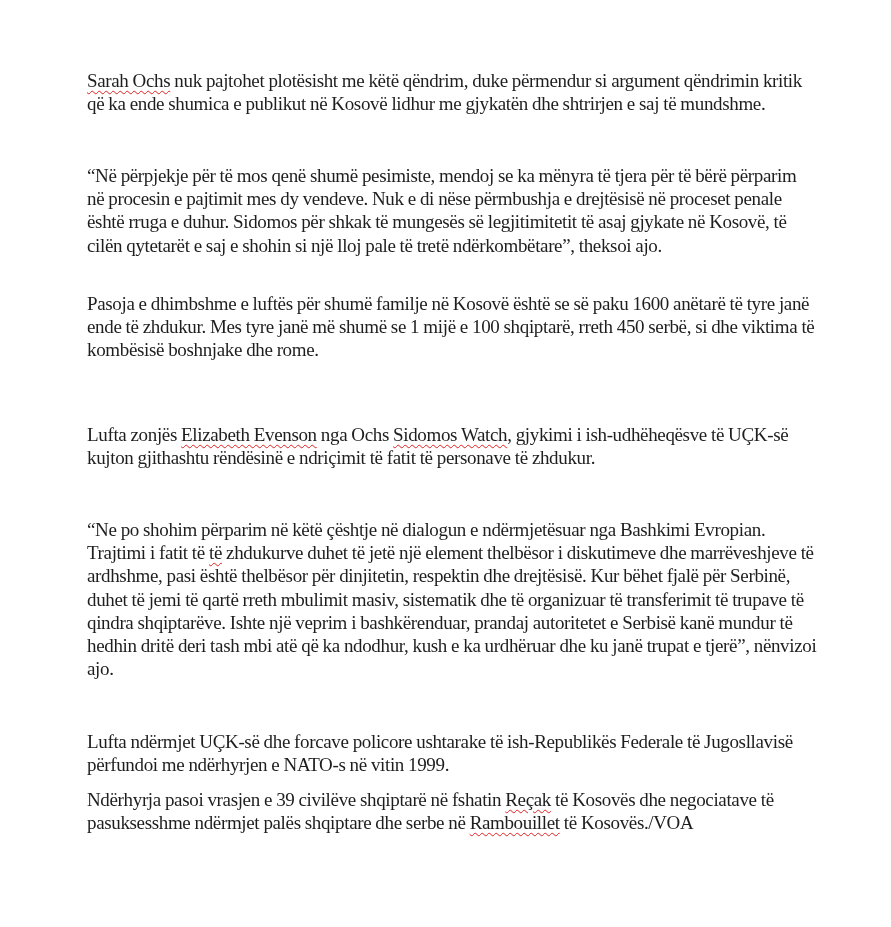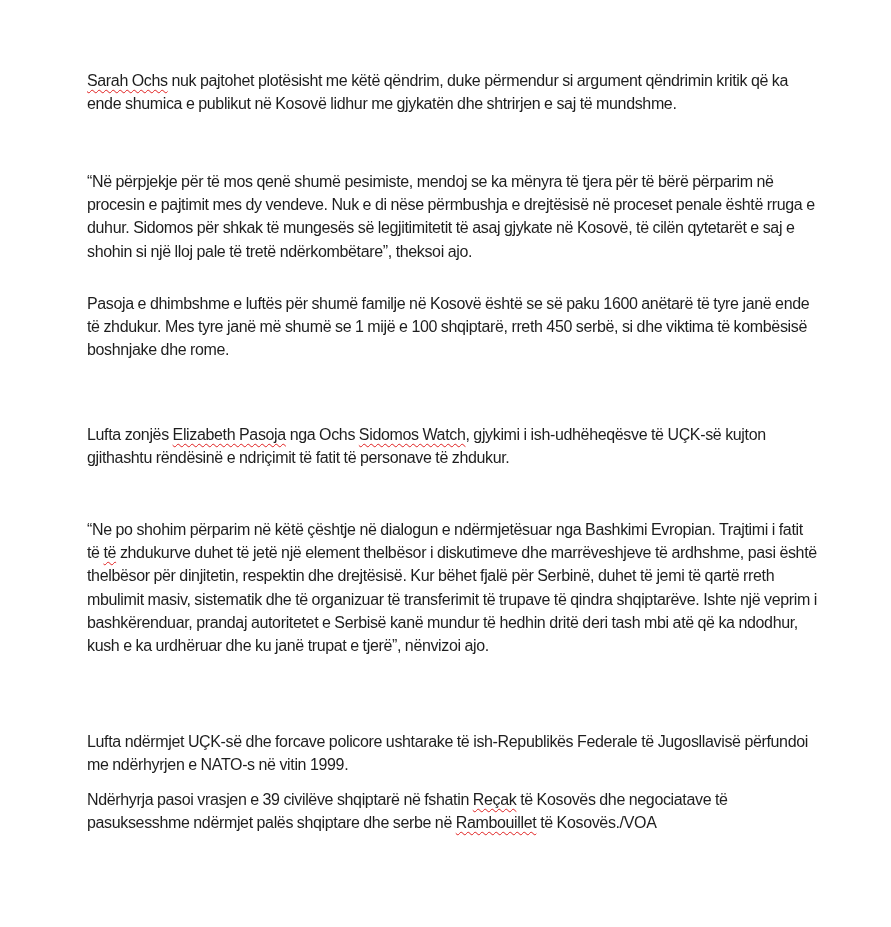--- a/index.html
+++ b/index.html
@@ -15,51 +15,52 @@
       font-family: "Liberation Sans", "DejaVu Sans", sans-serif;
       color: #1e1e1e;
     }
     .page {
       position: absolute;
       left: 87px;
       top: 69px;
       width: 730px;
     }
     .para {
-      font-size: 16px;
+      font-size: 19px;
       line-height: 23.2px;
       margin: 0;
       letter-spacing: -0.35px;
       word-spacing: -0.3px;
+      font-family: Liberation Serif, serif;
     }
     .spell {
       text-decoration: underline wavy #e02020;
       text-decoration-thickness: 1px;
       text-underline-offset: 3px;
     }
   </style>
 </head>
 <body>
 
 <div class="page">
 
   <p class="para" style="position:absolute; top:0px; width:730px;">
     <span class="spell">Sarah Ochs</span><span> nuk pajtohet plotësisht me këtë qëndrim, duke përmendur si argument qëndrimin kritik që ka ende shumica e publikut në Kosovë lidhur me gjykatën dhe shtrirjen e saj të mundshme.</span>
   </p>
 
-  <p class="para" style="position:absolute; top:101px; width:730px;">
+  <p class="para" style="position:absolute; top:95px; width:730px;">
     <span>“Në përpjekje për të mos qenë shumë pesimiste, mendoj se ka mënyra të tjera për të bërë përparim në procesin e pajtimit mes dy vendeve. Nuk e di nëse përmbushja e drejtësisë në proceset penale është rruga e duhur. Sidomos për shkak të mungesës së legjitimitetit të asaj gjykate në Kosovë, të cilën qytetarët e saj e shohin si një lloj pale të tretë ndërkombëtare”, theksoi ajo.</span>
   </p>
 
   <p class="para" style="position:absolute; top:223px; width:730px;">
     <span>Pasoja e dhimbshme e luftës për shumë familje në Kosovë është se së paku 1600 anëtarë të tyre janë ende të zhdukur. Mes tyre janë më shumë se 1 mijë e 100 shqiptarë, rreth 450 serbë, si dhe viktima të kombësisë boshnjake dhe rome.</span>
   </p>
 
   <p class="para" style="position:absolute; top:354px; width:730px;">
-    <span>Lufta zonjës </span><span class="spell">Elizabeth Pasoja</span><span> nga Ochs </span><span class="spell">Sidomos Watch</span><span>, gjykimi i ish-udhëheqësve të UÇK-së kujton gjithashtu rëndësinë e ndriçimit të fatit të personave të zhdukur.</span>
+    <span>Lufta zonjës </span><span class="spell">Elizabeth Evenson</span><span> nga Ochs </span><span class="spell">Sidomos Watch</span><span>, gjykimi i ish-udhëheqësve të UÇK-së kujton gjithashtu rëndësinë e ndriçimit të fatit të personave të zhdukur.</span>
   </p>
 
   <p class="para" style="position:absolute; top:449px; width:730px;">
     <span>“Ne po shohim përparim në këtë çështje në dialogun e ndërmjetësuar nga Bashkimi Evropian. Trajtimi i fatit të </span><span class="spell">të</span><span> zhdukurve duhet të jetë një element thelbësor i diskutimeve dhe marrëveshjeve të ardhshme, pasi është thelbësor për dinjitetin, respektin dhe drejtësisë. Kur bëhet fjalë për Serbinë, duhet të jemi të qartë rreth mbulimit masiv, sistematik dhe të organizuar të transferimit të trupave të qindra shqiptarëve. Ishte një veprim i bashkërenduar, prandaj autoritetet e Serbisë kanë mundur të hedhin dritë deri tash mbi atë që ka ndodhur, kush e ka urdhëruar dhe ku janë trupat e tjerë”, nënvizoi ajo.</span>
   </p>
 
   <p class="para" style="position:absolute; top:661px; width:730px;">
     <span>Lufta ndërmjet UÇK-së dhe forcave policore ushtarake të ish-Republikës Federale të Jugosllavisë përfundoi me ndërhyrjen e NATO-s në vitin 1999.</span>
   </p>
 

